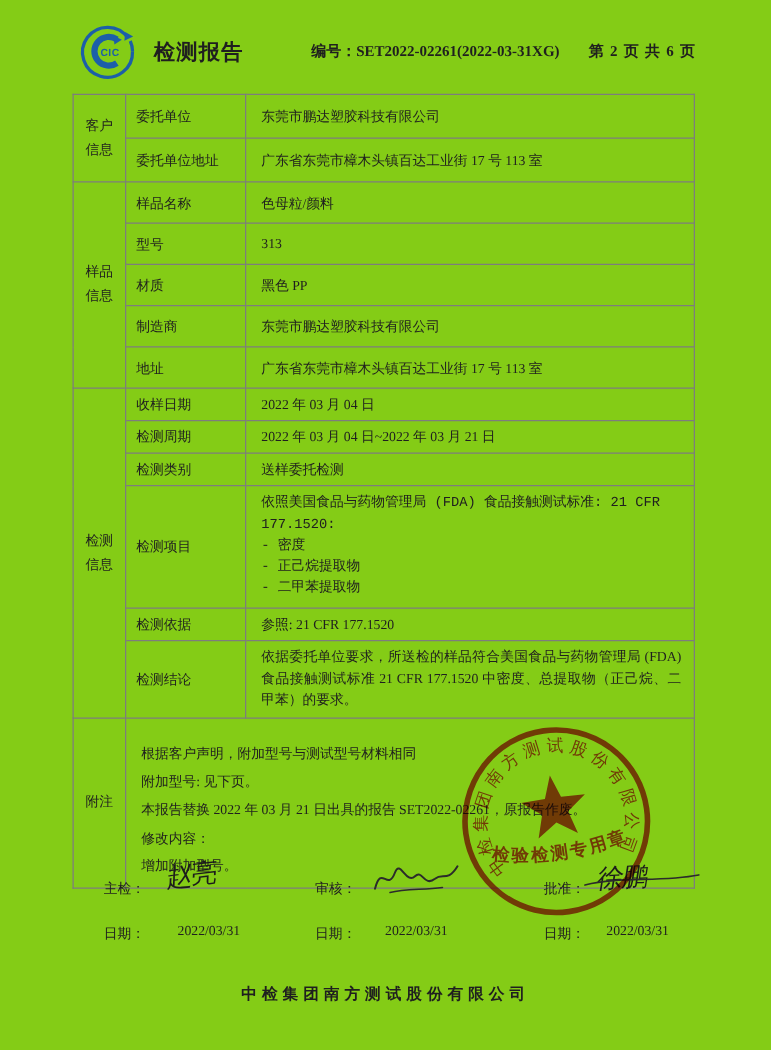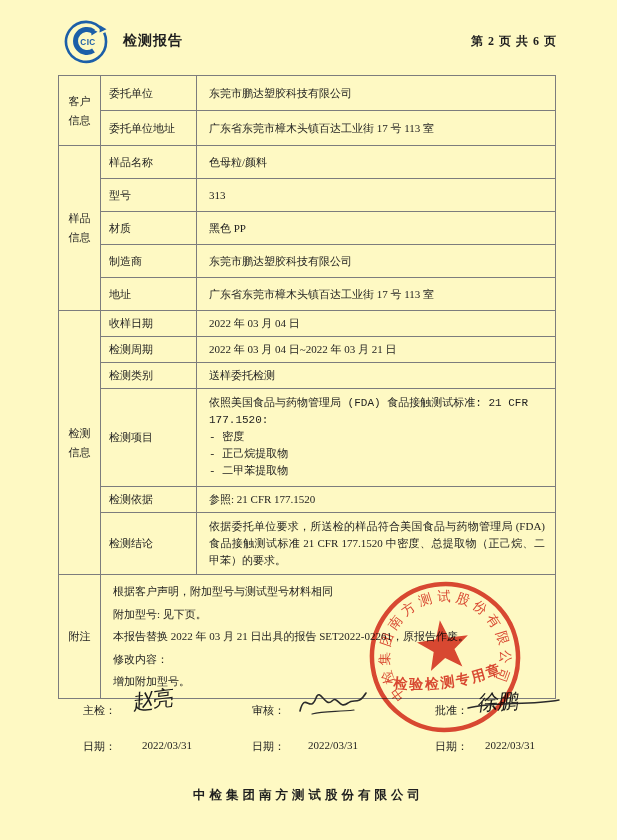--- a/index.html
+++ b/index.html
@@ -1,54 +1,54 @@
 <!DOCTYPE html>
 <html><head>
 <meta charset="utf-8">
 <style>
   * { margin: 0; padding: 0; box-sizing: border-box; }
   html, body { background: #e8e8e8; }
   .page {
     position: relative;
     width: 617px; height: 840px;
-    background: #fef9c3;
+    background: #84cc16;
     font-family: "Liberation Serif", "DejaVu Serif", serif;
     color: #1f1f1f;
     overflow: hidden;
     margin: 0 auto;
   }
 
   
   .hdr {
     position: absolute; top: 16px; left: 62px; right: 60px;
     height: 50px; display: flex; align-items: center;
   }
   .hdr .logo { width: 48px; height: 48px; flex: 0 0 48px; }
-  .hdr .title { font-weight: bold; font-size: 14px; margin-left: 13px; letter-spacing: 1px; }
+  .hdr .title { font-weight: bold; font-size: 17px; margin-left: 13px; letter-spacing: 1px; }
   .hdr .repno { font-weight: bold; font-size: 12px; margin-left: 54px; white-space: nowrap; }
   .hdr .pageinfo { font-weight: bold; font-size: 12px; margin-left: auto; white-space: nowrap; letter-spacing: 1px; }
 
   
   table.rpt {
     position: absolute; left: 58px; top: 75px;
     width: 498px; border-collapse: collapse;
     font-size: 11px; table-layout: fixed;
   }
   table.rpt td { border: 1px solid #7d7d7d; vertical-align: middle; }
   td.sec { text-align: center; padding: 0; }
   td.sec span { display: inline-block; width: 2.05em; line-height: 19px; text-align: center; font-family: Liberation Serif, serif; }
   td.fld { padding: 2px 4px 2px 8px; }
   td.val { padding: 2px 10px 2px 12px; }
   tr.h35 td { height: 35px; }
   tr.h33 td { height: 33px; }
   tr.h26 td { height: 26px; }
   td.multiline { line-height: 17px; padding-top: 6px; padding-bottom: 6px; }
   td.multiline .ln { line-height: 17px; font-family: Liberation Mono, monospace; }
   td.concl { line-height: 17px; padding-top: 5px; padding-bottom: 5px; text-align: justify; }
-  td.notecell { vertical-align: middle; padding-top: 5px; padding-bottom: 5px; margin-top: 13px; }
+  td.notecell { vertical-align: middle; padding-top: 17px; padding-bottom: 5px; margin-top: 13px; }
   td.notecell .ln { line-height: 22.5px; }
 
   
   .sig-area { position: absolute; left: 58px; top: 676px; width: 498px; height: 95px; font-size: 11px; }
   .sig-area .abs { position: absolute; white-space: nowrap; }
   .sig-name {
     font-size: 21px; color: #1c1c1c;
     transform: rotate(-7deg) skewX(-9deg);
     display: inline-block; letter-spacing: -1px;
   }
@@ -83,20 +83,21 @@
         <path d="M 40.5 13.5 A 20 20 0 1 0 44 24" stroke-width="2.6"></path>
         <path d="M 44 24 A 20 20 0 0 0 42.2 15.8" stroke-width="2.6"></path>
       </g>
       <polygon points="38.2,8.5 44.5,12.2 37.5,15.5" fill="#1c5fa8"></polygon>
 
       <path d="M 31.5 14.5 A 11.5 11.5 0 1 0 31.5 33.5" stroke="#1c5fa8" stroke-width="5" fill="none"></path>
       <polygon points="29,11.5 35.5,14.8 29.5,18.5" fill="#1c5fa8"></polygon>
       <text x="26" y="27.5" font-size="8.2" font-weight="bold" fill="#1c5fa8" text-anchor="middle" font-family="Liberation Sans, sans-serif" letter-spacing="0.4">CIC</text>
     </svg>
     <span class="title">检测报告</span>
+    <span class="repno"><span>编号：</span><span>SET2022-02261(2022-03-31XG)</span></span>
     <span class="pageinfo">第 2 页 共 6 页</span>
   </div>
 
   <table class="rpt">
     <colgroup>
         <col style="width:42px">
         <col style="width:96px">
         <col>
       </colgroup>
     <tbody>

